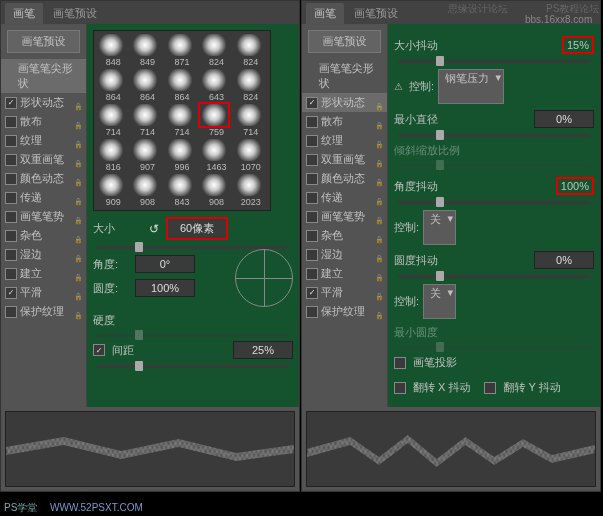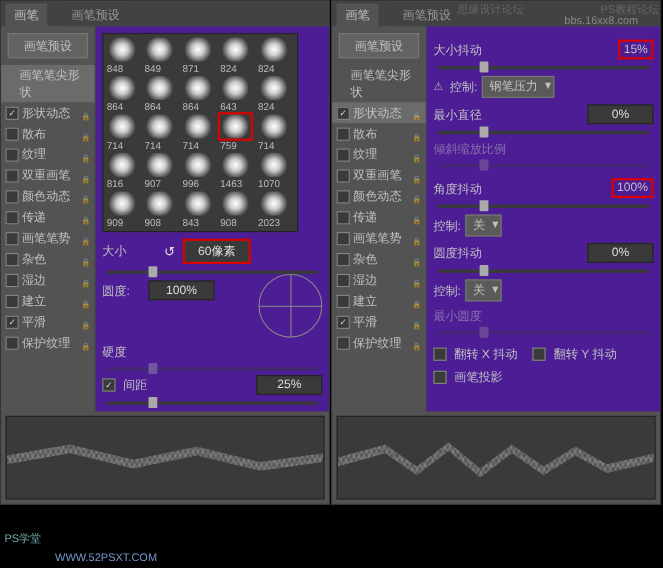--- a/index.html
+++ b/index.html
@@ -1,58 +1,58 @@
 <!DOCTYPE html>
 <html><head>
 <meta charset="utf-8">
 <style>
 body{margin:0;background:#000;font-family:"Microsoft YaHei",sans-serif;font-size:11px;color:#c0c0c0;width:603px;height:516px;overflow:hidden}
 .panels{display:flex;gap:1px}
 .panel{background:#535353;border:1px solid #333;display:flex;flex-direction:column}
 .panel.left{width:298px}
 .panel.right{width:298px}
 .tabs{display:flex;background:#424242;padding:2px 4px 0}
-.tab{padding:3px 8px;background:#535353;margin-right:14px;cursor:pointer;border-radius:2px 2px 0 0;font-size:11px}
+.tab{padding:3px 8px;background:#535353;margin-right:2px;cursor:pointer;border-radius:2px 2px 0 0;font-size:11px}
 .tab.inactive{background:#424242;color:#999}
 .body{display:flex;flex:1}
 .sidebar{width:85px;background:#535353;padding:4px 0;border-right:1px solid #444}
 .preset-btn{background:#636363;border:1px solid #777;padding:3px 6px;margin:2px 6px 6px;text-align:center;cursor:pointer;font-size:11px}
 .item{display:flex;align-items:center;padding:2px 4px;cursor:pointer;position:relative}
 .item.sel{background:#6b6b6b}
 .cb{width:10px;height:10px;border:1px solid #888;background:#3a3a3a;margin-right:3px;display:inline-flex;align-items:center;justify-content:center;font-size:8px;color:#ddd}
 .cb.on::before{content:"✓"}
 .lock{width:8px;height:8px;margin-left:auto;opacity:0.5}
 .lock::before{content:"🔒";font-size:7px}
-.main{flex:1;padding:6px;background:#4c1d95;overflow:hidden}
+.main{flex:1;padding:6px;background:#14532d;overflow:hidden}
 .row{display:flex;align-items:center;margin:6px 0;gap:4px}
 .label{width:52px;font-size:11px}
 .input{background:#3a3a3a;border:1px solid #222;padding:2px 4px;font-size:11px;color:#ddd;width:50px;text-align:center}
 .input.hl{border:2px solid #d00}
-.dropdown{background:#5a5a5a;border:1px solid #777;padding:1px 14px 2px 6px;font-size:11px;position:relative;cursor:pointer}
+.dropdown{background:#5a5a5a;border:1px solid #777;padding:1px 14px 17px 6px;font-size:11px;position:relative;cursor:pointer}
 .dropdown::after{content:"▾";position:absolute;right:2px}
 .slider{flex:1;height:3px;background:#3a3a3a;position:relative;margin:0 4px}
 .slider::before{content:"";position:absolute;top:-4px;left:20%;width:8px;height:10px;background:#aaa;border-radius:1px}
 .thumbs{display:grid;grid-template-columns:repeat(5,1fr);gap:2px;background:#3a3a3a;border:1px solid #222;padding:3px;width:170px}
-.thumb{cursor:pointer;text-align:left}
+.thumb{cursor:pointer;text-align:center}
 .thumb-img{width:28px;height:22px;background:radial-gradient(circle,#fff 0%,#ccc 30%,#3a3a3a 70%);margin-bottom:1px}
 .thumb.sel .thumb-img{outline:2px solid #d00}
 .thumb-lbl{font-size:9px;color:#bbb}
 .circle{width:56px;height:56px;border:1px solid #888;border-radius:50%;position:relative;margin-left:8px}
 .circle::before{content:"";position:absolute;left:0;right:0;top:50%;height:1px;background:#888}
 .circle::after{content:"";position:absolute;top:0;bottom:0;left:50%;width:1px;background:#888}
 .reset{font-size:12px;color:#ddd;cursor:pointer;margin-right:3px}
 .preview{height:74px;background:#3a3a3a;border:1px solid #222;margin:4px;position:relative;overflow:hidden}
 .stroke1{position:absolute;top:50%;left:0;right:0;height:40px;transform:translateY(-50%)}
 .stroke1::before{content:"";position:absolute;inset:0;background:repeating-linear-gradient(60deg,transparent 0 3px,rgba(255,255,255,.5) 3px 4px),repeating-linear-gradient(-60deg,transparent 0 3px,rgba(255,255,255,.5) 3px 4px);filter:blur(1px);clip-path:polygon(0 45%,20% 20%,40% 55%,60% 25%,80% 60%,100% 40%,100% 60%,80% 80%,60% 45%,40% 75%,20% 40%,0 65%)}
 .stroke2::before{clip-path:polygon(0 50%,15% 20%,25% 70%,35% 15%,45% 75%,55% 20%,65% 70%,75% 25%,85% 65%,100% 40%,100% 60%,85% 85%,75% 45%,65% 90%,55% 40%,45% 95%,35% 35%,25% 90%,15% 40%,0 70%)}
 .wm{position:absolute;color:#666;font-size:10px}
-.wm1{top:2px;left:416px}
+.wm1{top:2px;left:448px}
 .wm2{top:2px;left:546px}
-.wm3{top:14px;left:513px;color:#888}
-.wm4{bottom:19px;left:4px;color:#7aa}
+.wm3{top:14px;left:525px;color:#888}
+.wm4{bottom:1px;left:4px;color:#7aa}
 .wm5{bottom:3px;left:50px;color:#79c}
 .eyedrop{font-size:10px;color:#aaa;margin-right:2px}
 .hl-box{border:2px solid #d00;padding:1px 3px}
 </style>
 </head>
 <body>
 
 <div class="panels">
 
 <div class="panel left">
@@ -235,20 +235,24 @@
           </div>
       <div class="row">
         <div class="label">大小</div>
         <span class="reset">↺</span>
         <span class="input hl"><span>60</span><span>像素</span></span>
       </div>
       <div class="slider"></div>
       <div style="display:flex">
         <div style="flex:1">
           <div class="row">
+                <span style="width:38px">角度:</span>
+                <span class="input">0°</span>
+              </div>
+          <div class="row">
                 <span style="width:38px">圆度:</span>
                 <span class="input">100%</span>
               </div>
         </div>
         <div class="circle"></div>
       </div>
       <div class="row">
             <div class="label">硬度</div>
           </div>
       <div class="slider" style="opacity:.4"></div>
@@ -380,30 +384,30 @@
           </div>
       <div class="slider"></div>
       <div class="row">
             <span>控制:</span>
             <span class="dropdown">关</span>
           </div>
       <div class="row" style="opacity:.5">
             <span>最小圆度</span>
           </div>
       <div class="slider" style="opacity:.3"></div>
+      <div class="row">
+            <span class="cb"></span>
+            <span>画笔投影</span>
+          </div>
       <div class="row" style="margin-top:10px">
         <span class="cb"></span>
             <span>翻转 X 抖动</span>
         <span class="cb" style="margin-left:10px"></span>
             <span>翻转 Y 抖动</span>
       </div>
-      <div class="row">
-            <span class="cb"></span>
-            <span>画笔投影</span>
-          </div>
     </div>
   </div>
   <div class="preview">
         <div class="stroke1 stroke2"></div>
       </div>
 </div>
 
 </div>
 
 <div class="wm wm1">思缘设计论坛</div>

